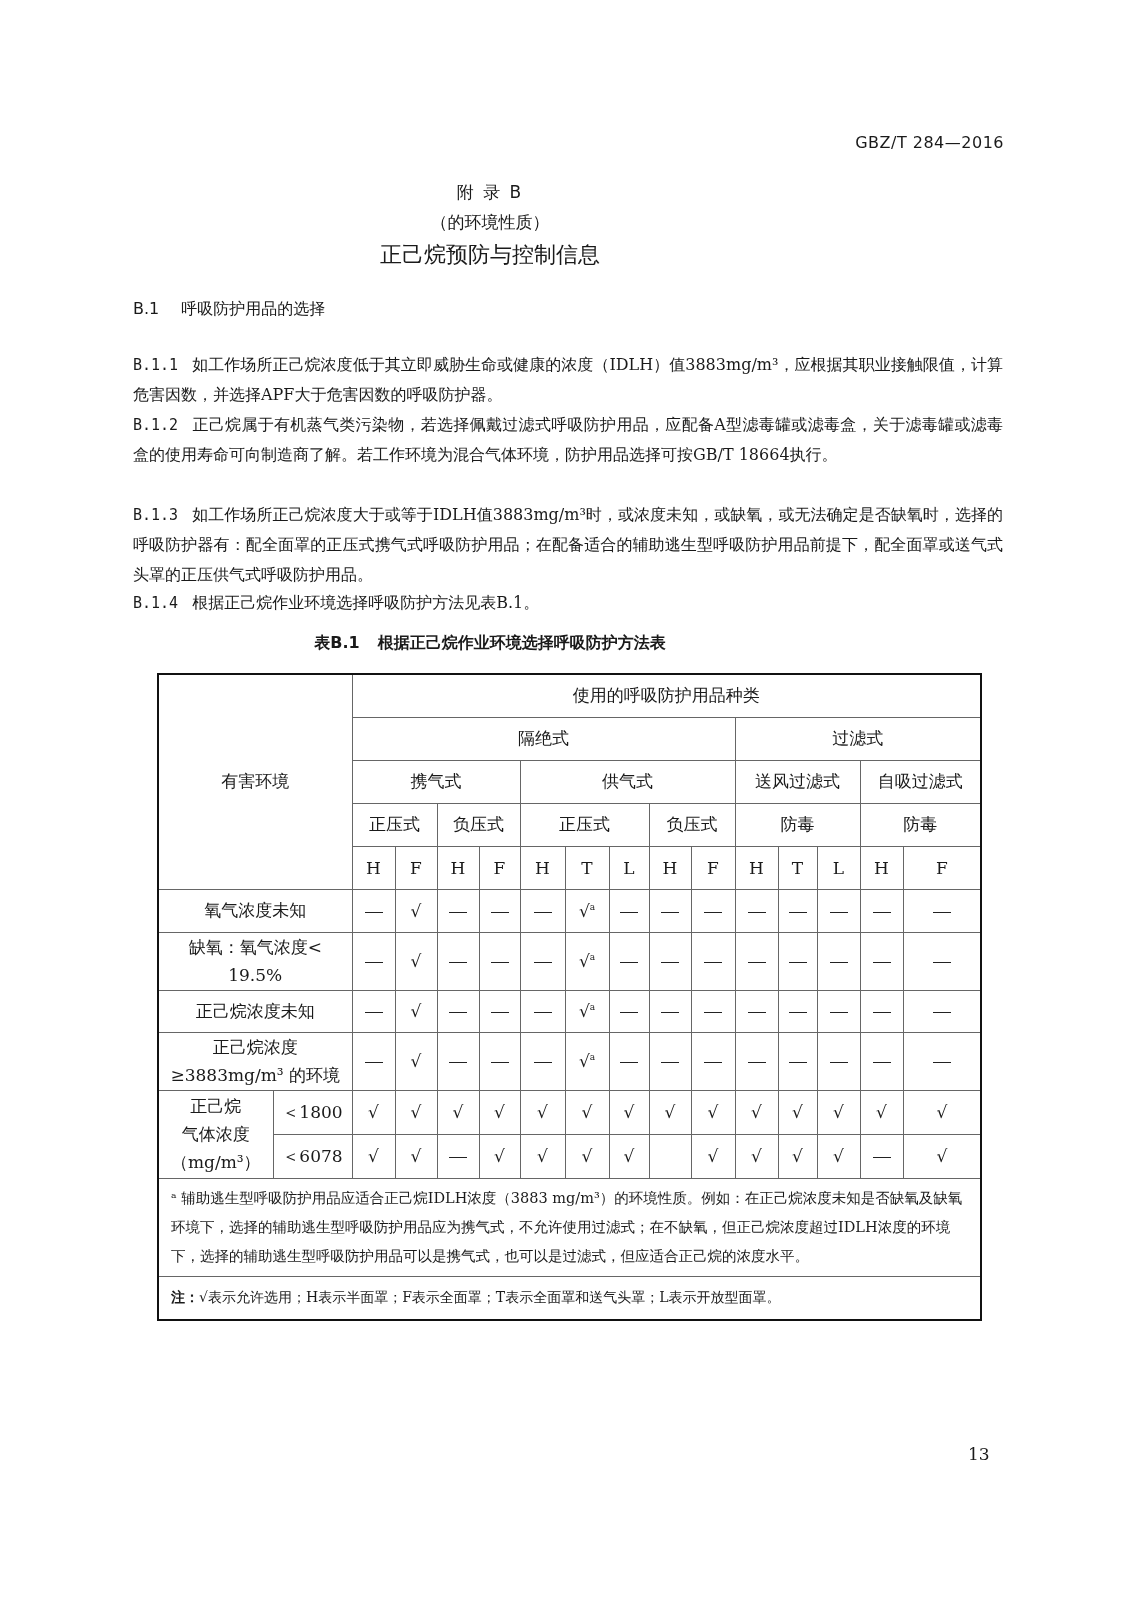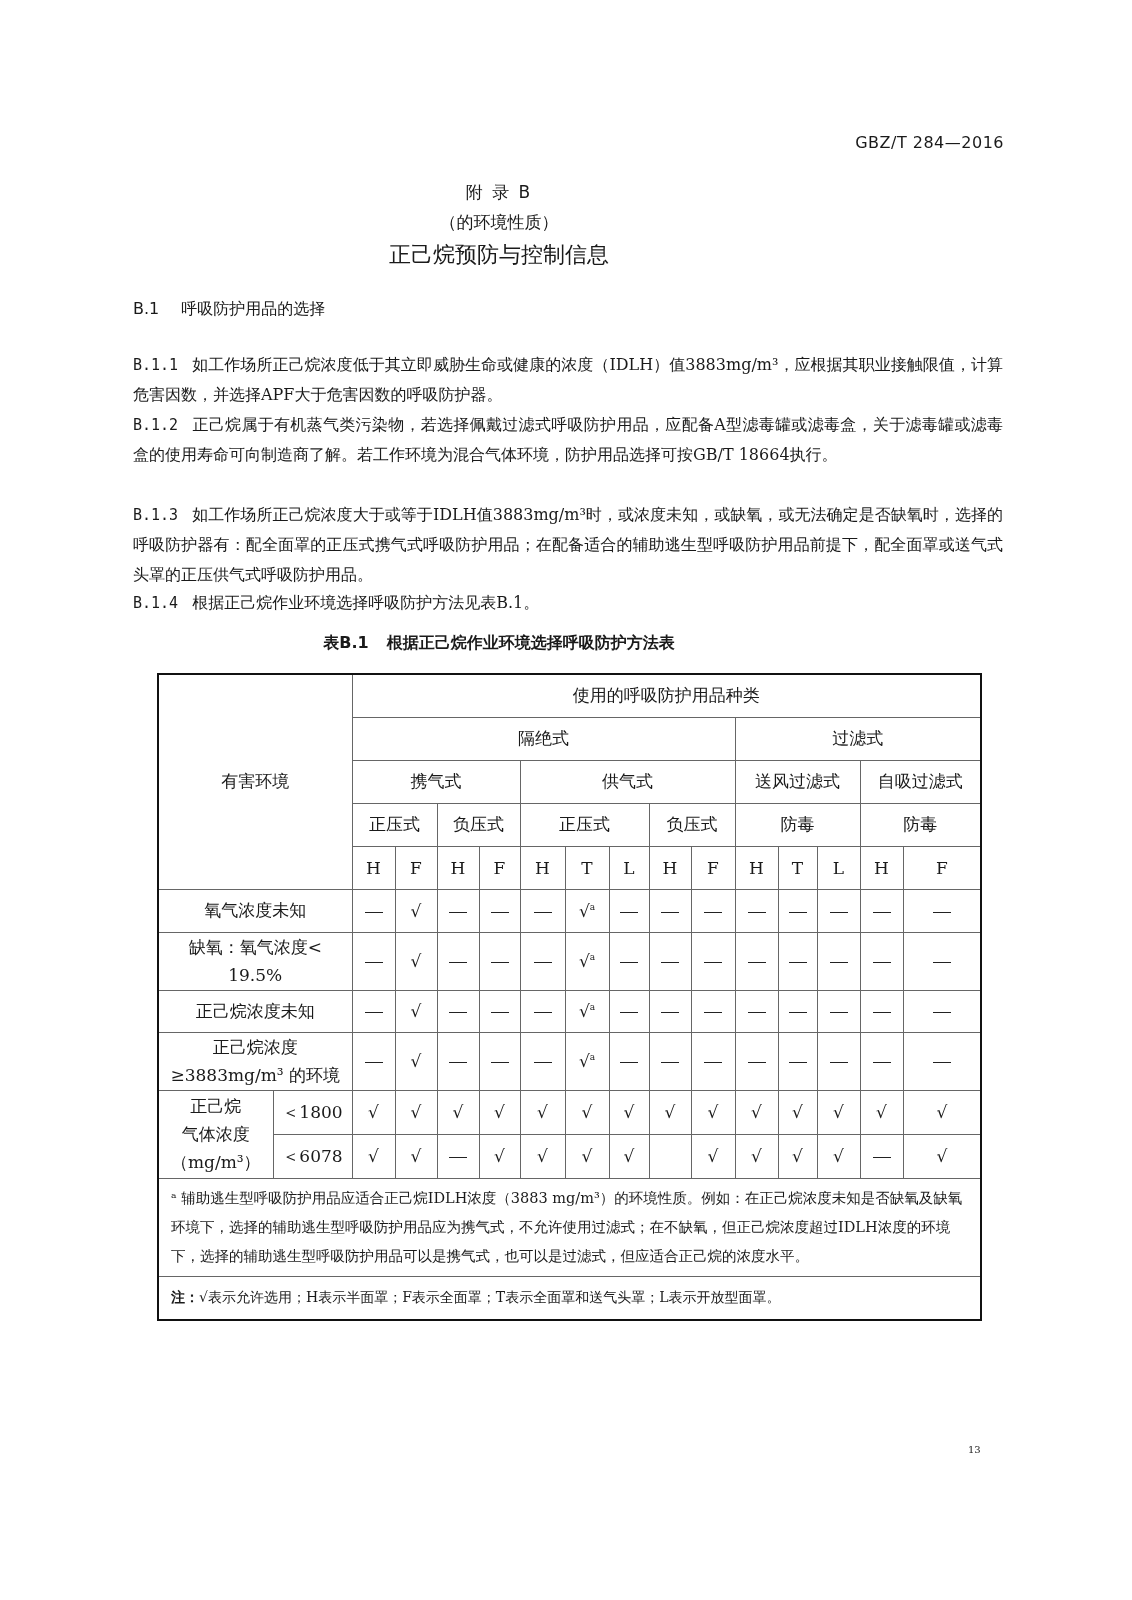--- a/index.html
+++ b/index.html
@@ -1,21 +1,21 @@
 <!DOCTYPE html>
 <html><head>
 <meta charset="utf-8">
 <style>
   html, body { margin: 0; padding: 0; background: #ffffff; }
   body { width: 1132px; height: 1600px; position: relative; overflow: hidden;
          font-family: "DejaVu Serif", "Liberation Serif", serif; color: #1a1a1a; }
   .abs { position: absolute; }
   .sans { font-family: "DejaVu Sans", "Liberation Sans", sans-serif; }
   .std-code { right: 128px; top: 133px; font-size: 16px; letter-spacing: 0.5px; }
-  .center { left: 13px; width: 972px; text-align: center; }
+  .center { left: 4px; width: 972px; text-align: center; }
   .h-app { top: 181px; font-size: 17px; letter-spacing: 2px; }
   .h-norm { top: 211px; font-size: 17px; }
   .h-title { top: 240px; font-size: 22px; }
   .sec-title { left: 133px; top: 299px; font-size: 16px; }
   .sec-title .num { margin-right: 22px; }
   .para { left: 133px; width: 870px; font-size: 16px; line-height: 30px; text-align: justify; }
   .para .num { font-family: "DejaVu Sans Mono", "Liberation Mono", monospace; font-size: 15px; margin-right: 14px; }
   .p1 { top: 350px; }
   .p2 { top: 410px; }
   .p3 { top: 500px; }
@@ -34,21 +34,21 @@
   .r-d3 { height: 42px; padding-left: 31px; }
   .r-d4 { height: 58px; }
   .r-d5 { height: 44px; }
   .r-d6 { height: 44px; }
   .r-note-a { height: 98px; }
   .r-note { height: 44px; }
   td.note { text-align: left !important; font-size: 14.5px; line-height: 29px; padding: 4px 8px 4px 12px !important; }
   td.legend { text-align: left !important; font-size: 14px; padding: 0 12px !important; }
   .dash { display: inline-block; width: 18px; height: 1px; background: #222; vertical-align: middle; }
   .check { font-size: 17px; }
-  .page-num { left: 968px; top: 1444px; font-size: 10px; }
+  .page-num { left: 968px; top: 1444px; font-size: 17px; }
 </style>
 </head>
 <body>
 
 <div class="abs std-code sans">GBZ/T 284—2016</div>
 
 <div class="abs center h-app sans">附 录 B</div>
 <div class="abs center h-norm sans">（的环境性质）</div>
 <div class="abs center h-title sans">正己烷预防与控制信息</div>
 

